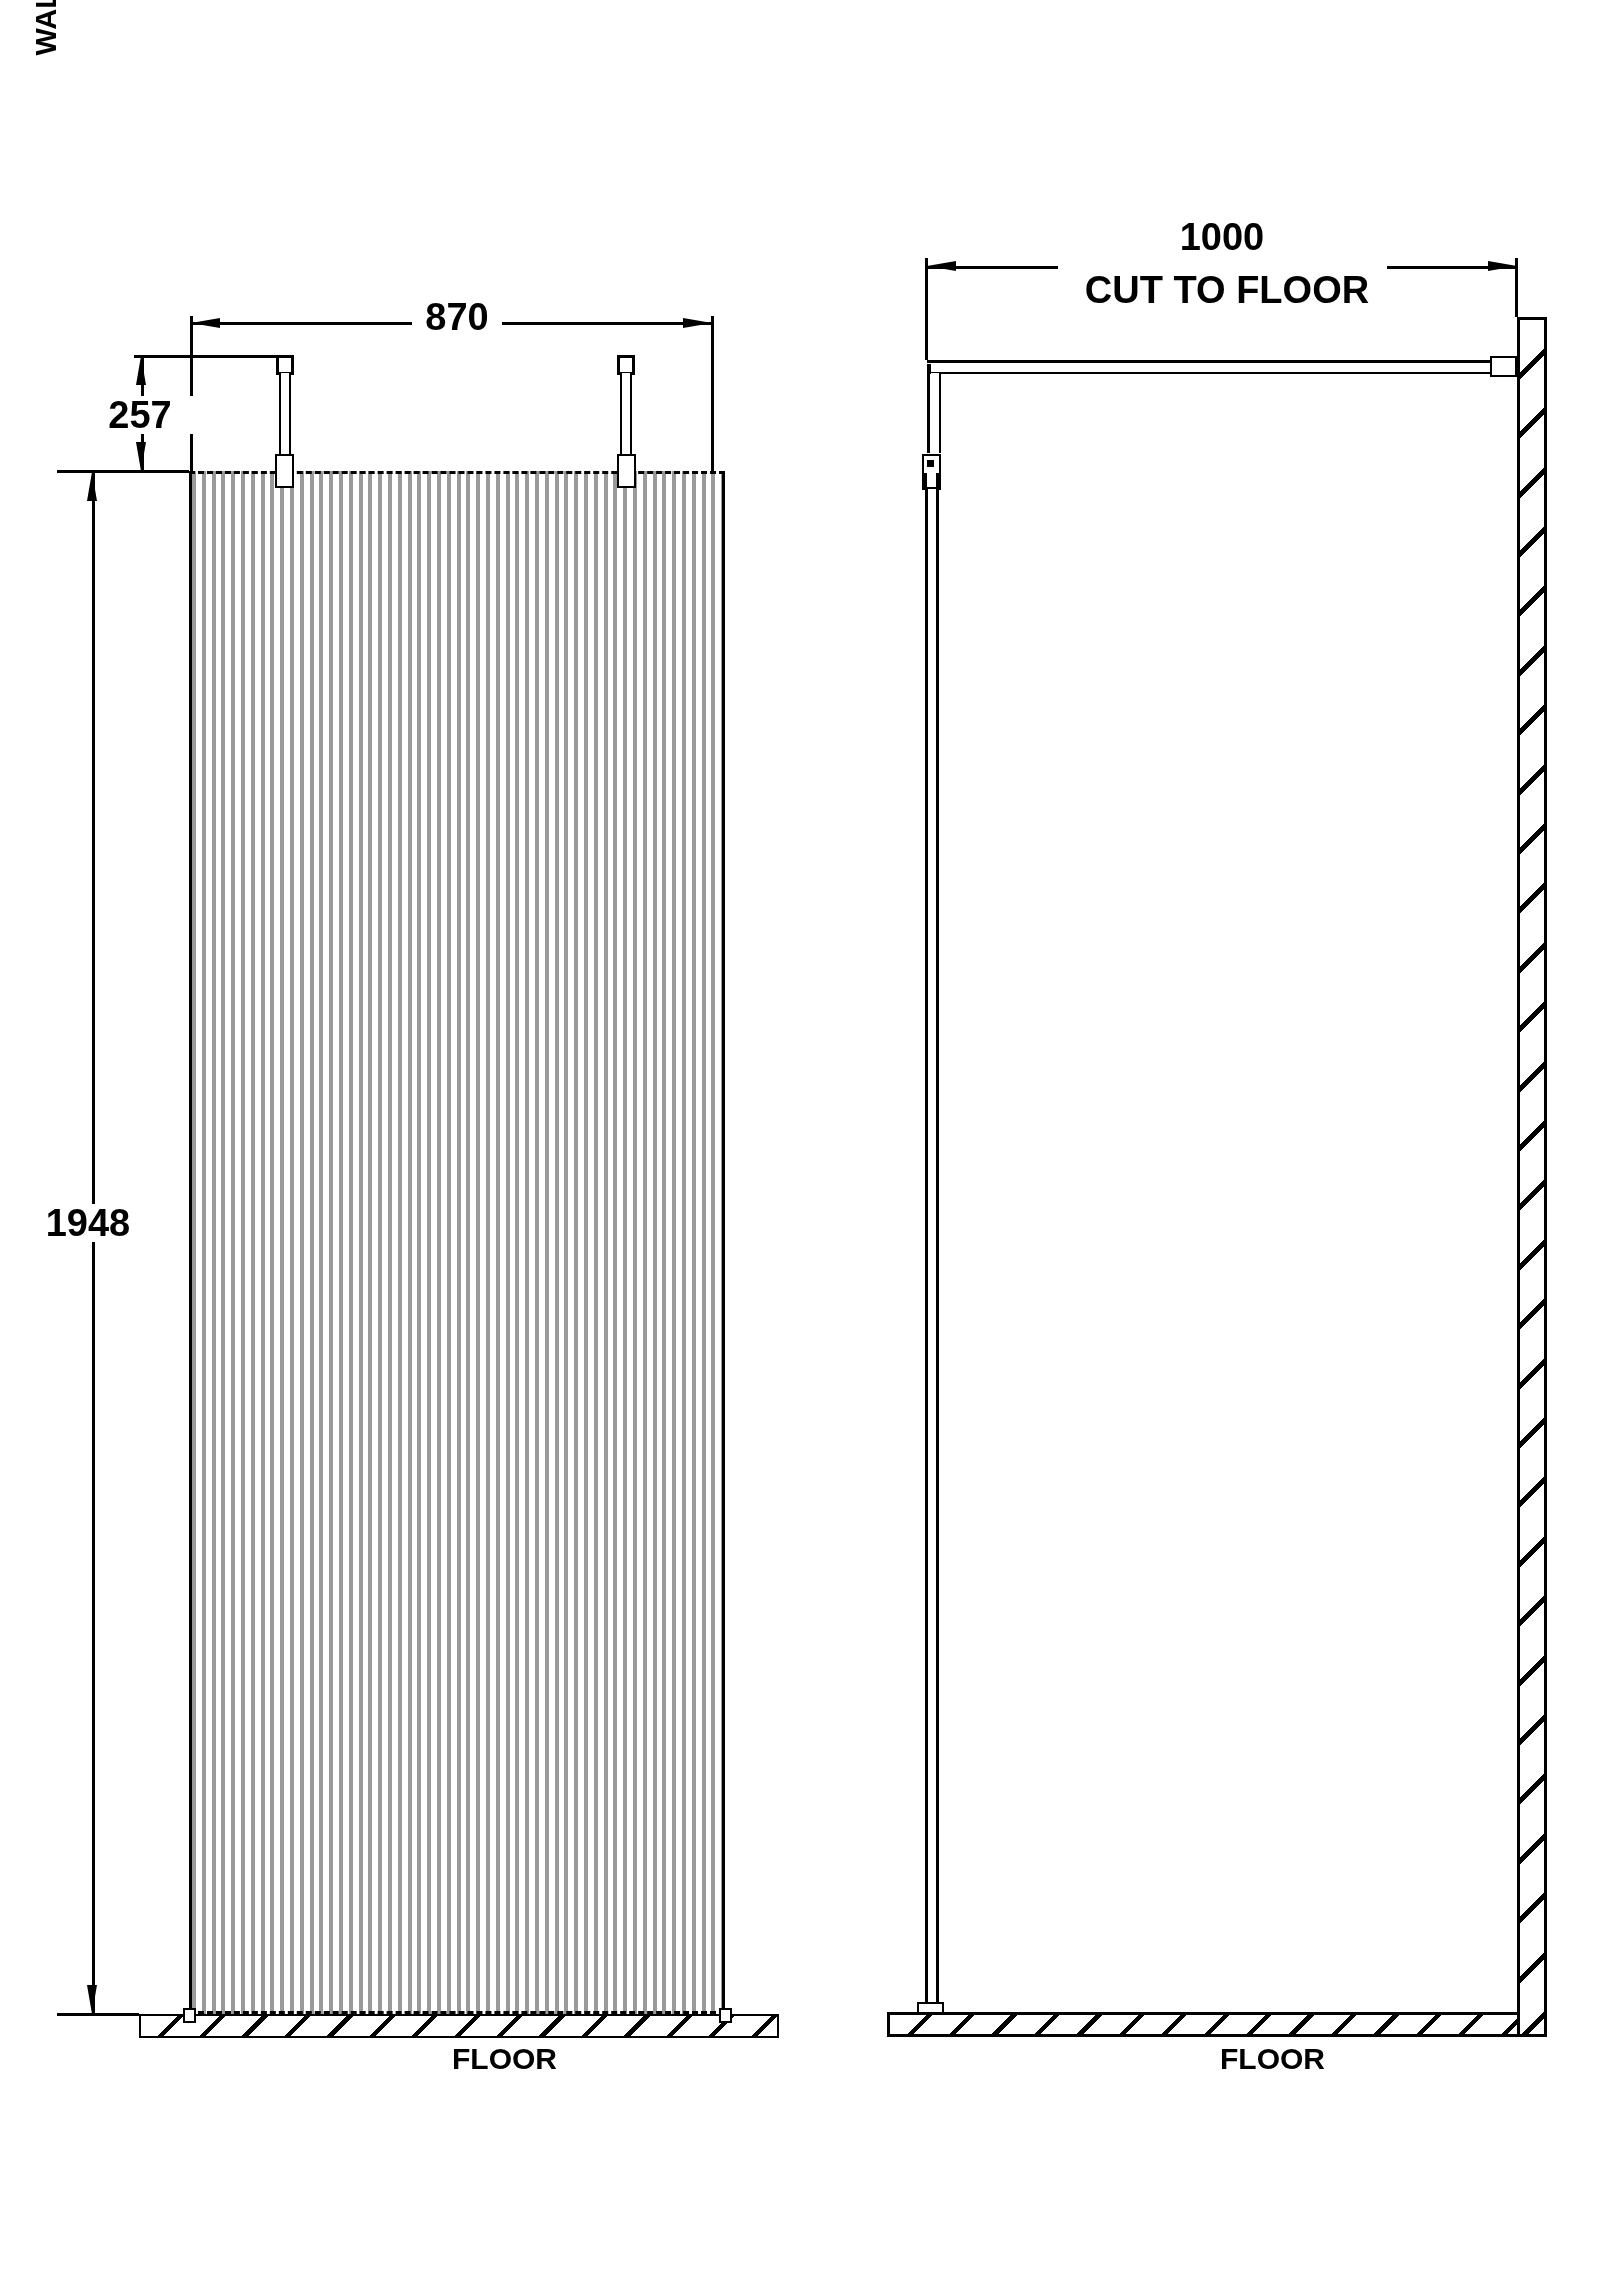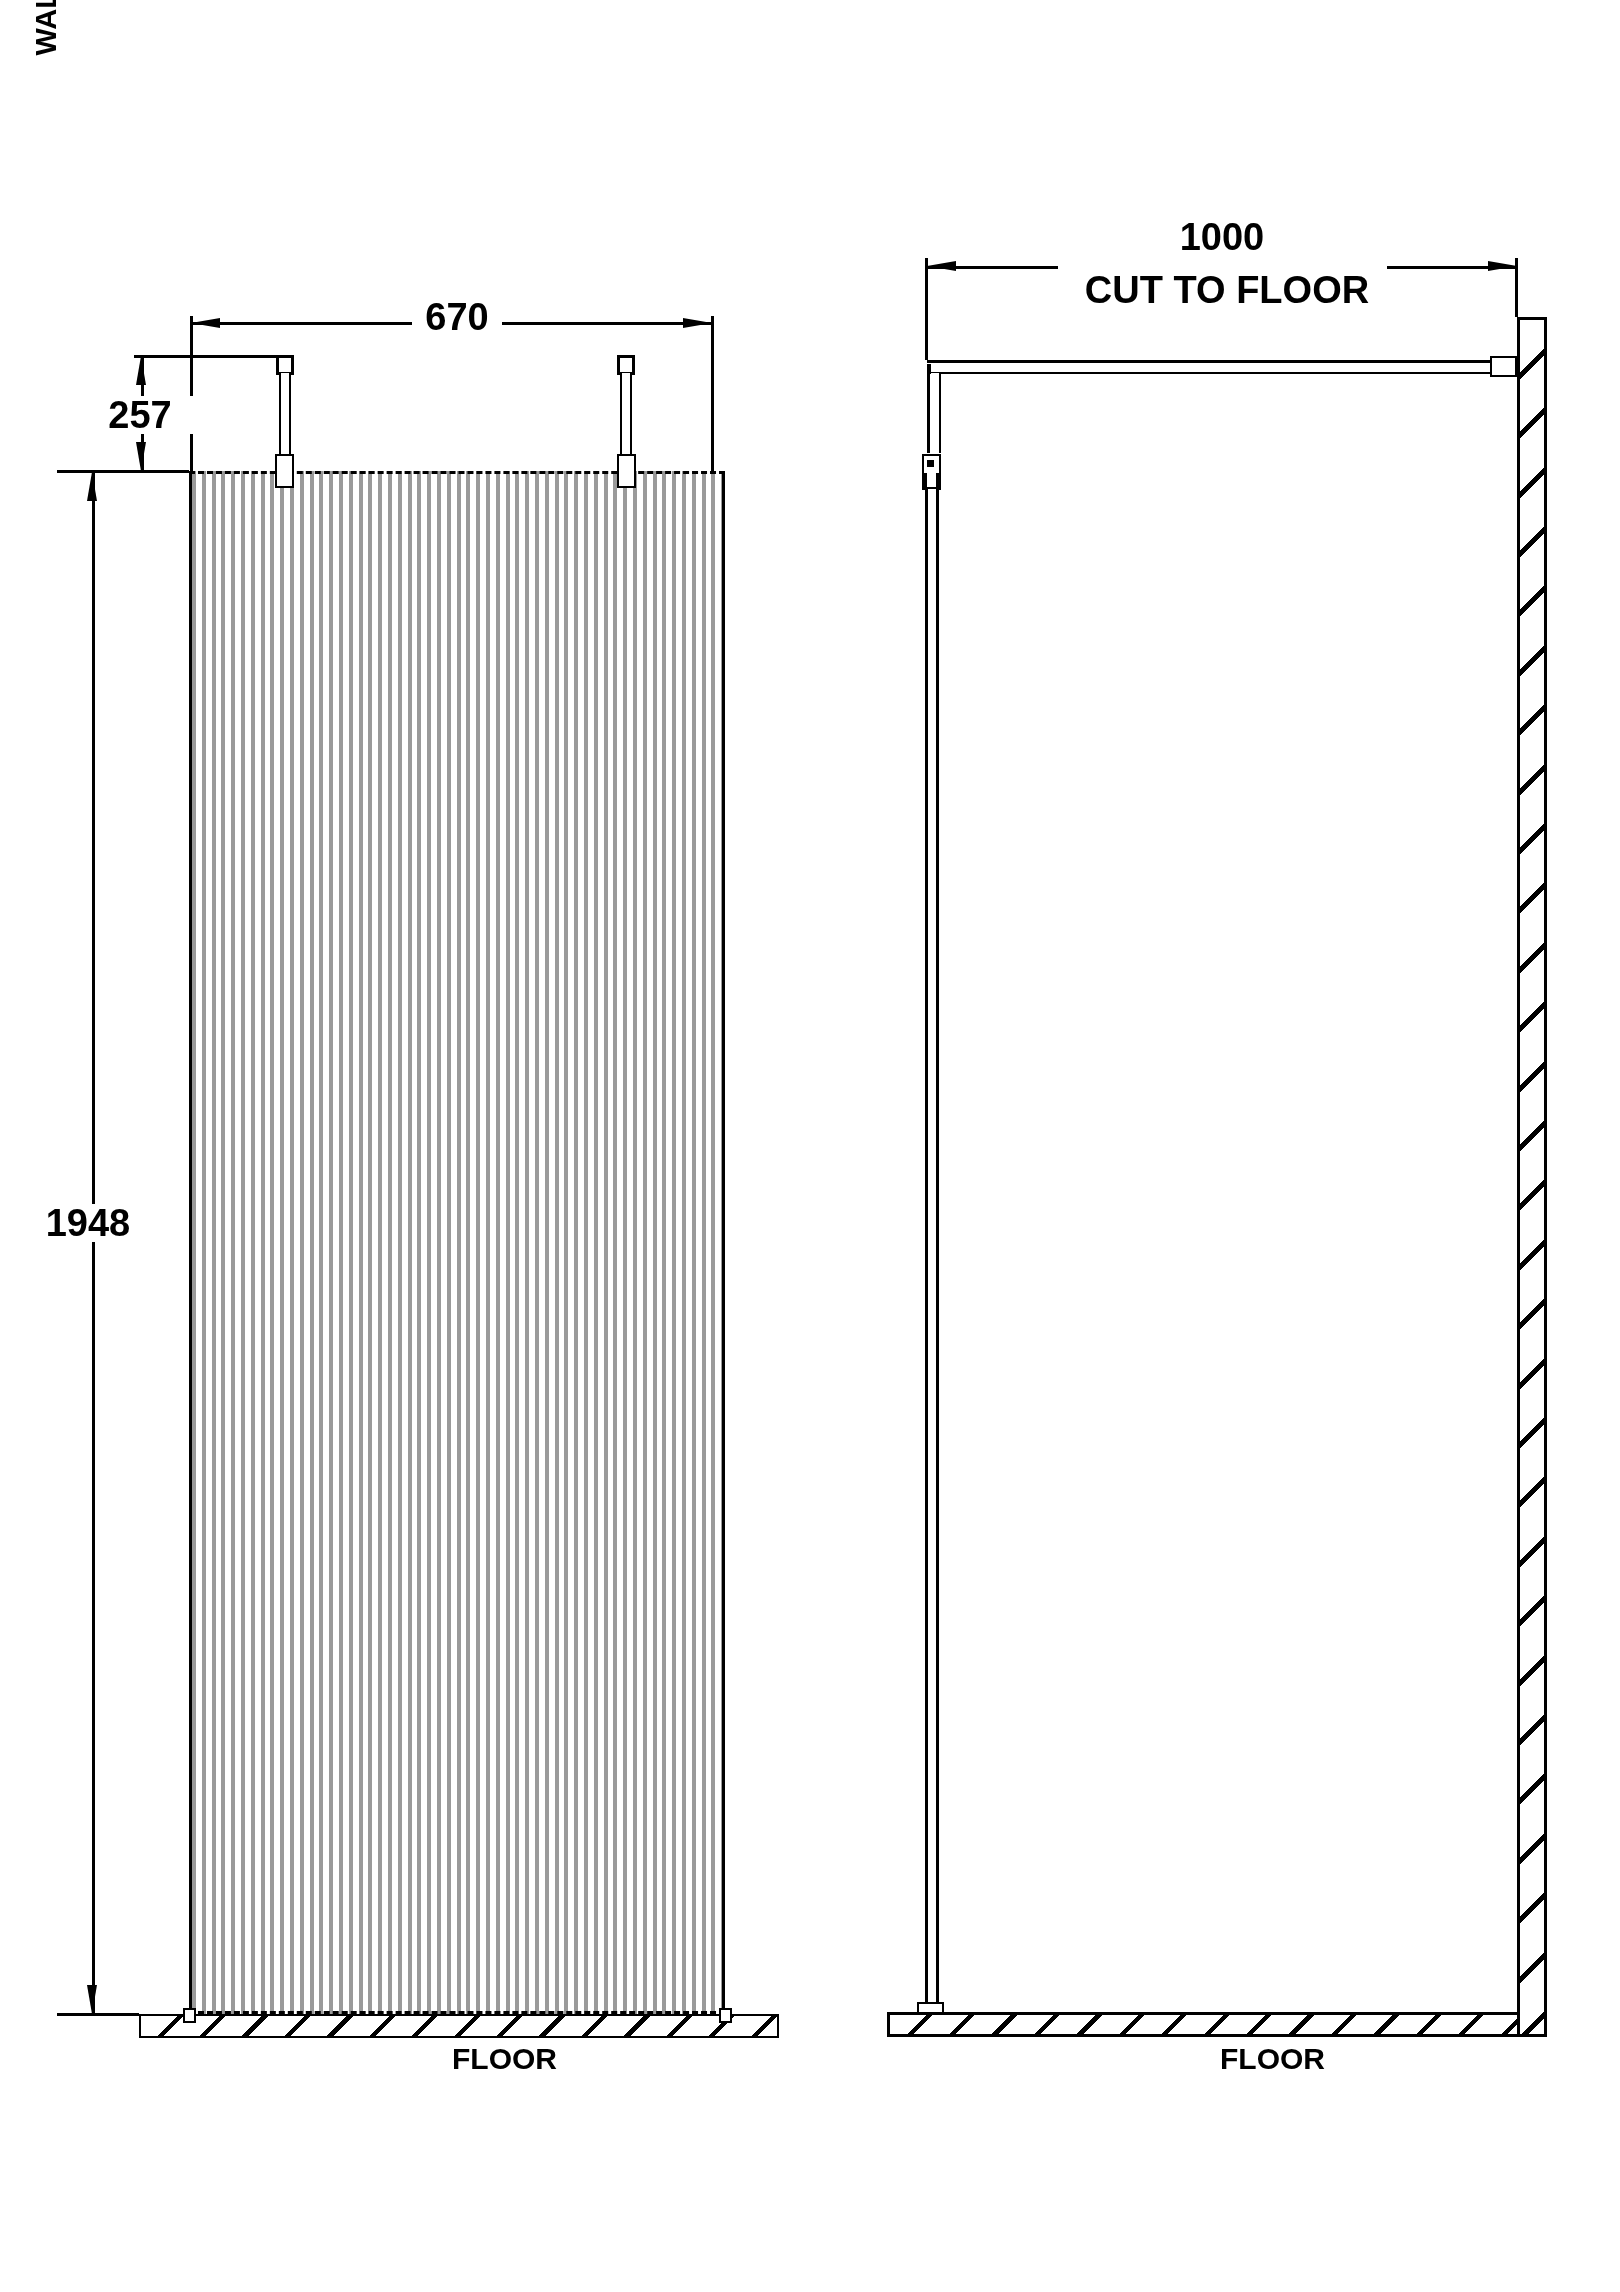--- a/index.html
+++ b/index.html
@@ -70,21 +70,21 @@
 
     <div class="abs floor-front hatch"></div>
     <div class="label-text" style="left:361px;top:2044px;width:196px;">FLOOR</div>
 
     <div>
       <div class="line" style="left:191px;top:322px;width:521px;height:2.9px;"></div>
       <div class="arrow ar-left" style="left:191px;top:318px;"></div>
       <div class="arrow ar-right" style="left:683px;top:318px;"></div>
       <div class="line" style="left:190px;top:316px;width:2.9px;height:157px;"></div>
       <div class="line" style="left:711px;top:316px;width:2.9px;height:157px;"></div>
-      <div class="dim-text" style="left:412px;top:298px;width:90px;">670</div>
+      <div class="dim-text" style="left:412px;top:298px;width:90px;">870</div>
     </div>
 
     <div>
       <div class="line" style="left:141px;top:356px;width:2.9px;height:116px;"></div>
       <div class="arrow ar-up" style="left:136px;top:356px;"></div>
       <div class="arrow ar-down" style="left:136px;top:442px;"></div>
       <div class="line" style="left:134px;top:355px;width:143px;height:2.9px;"></div>
       <div class="dim-text" style="left:83px;top:396px;width:114px;">257</div>
     </div>
 

